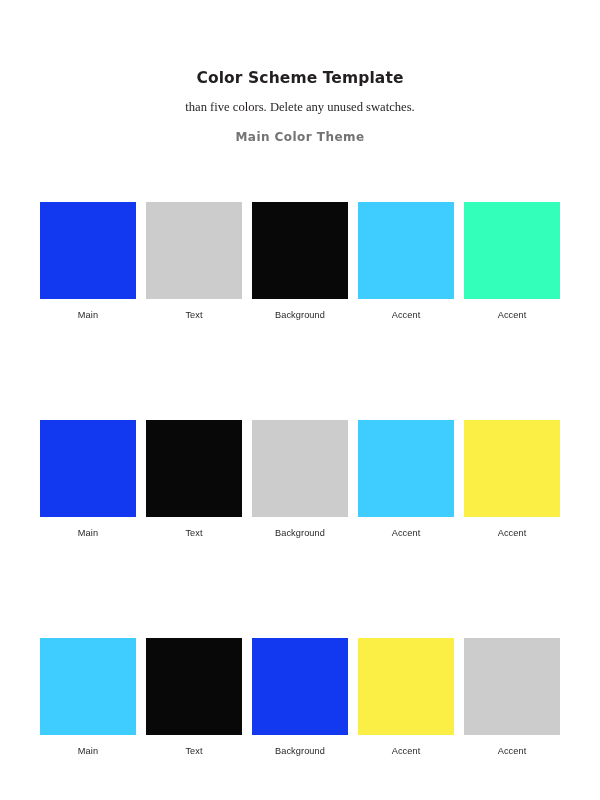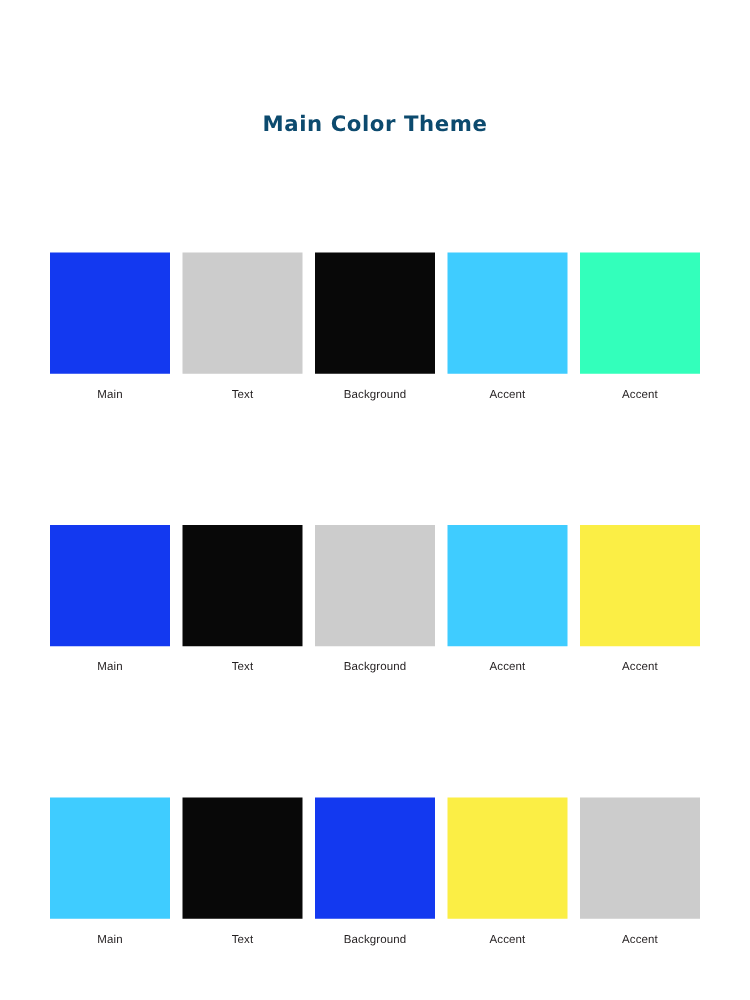--- a/index.html
+++ b/index.html
@@ -47,23 +47,23 @@
     line-height: 17px;
     margin: 0;
     padding-top: 11px;
   }
   .description .desc-line {
     display: block;
   }
 
   .section-title {
     font-family: "DejaVu Sans", sans-serif;
-    font-size: 17px;
+    font-size: 12px;
     font-weight: bold;
-    color: #0c4a6e;
+    color: #737373;
     letter-spacing: 0.45px;
     margin: 0;
     padding-top: 13px;
     line-height: 16px;
   }
 
   
   .schemes {
     position: absolute;
     top: 202px;
@@ -109,22 +109,24 @@
     letter-spacing: 0.1px;
     white-space: nowrap;
   }
 </style>
 </head>
 <body style="background: rgb(255, 255, 255);">
 
 <div class="page">
 
   <div class="header">
+    <h1 class="page-title">Color Scheme Template</h1>
 
     <p class="description">
+      <span class="desc-line">than five colors. Delete any unused swatches.</span>
     </p>
 
     <h2 class="section-title">Main Color Theme</h2>
   </div>
 
   <div class="schemes">
 
     <div class="scheme-row">
       <div class="swatch-cell">
         <div class="swatch-chip" style="background-color: rgb(19, 57, 240);"></div>

